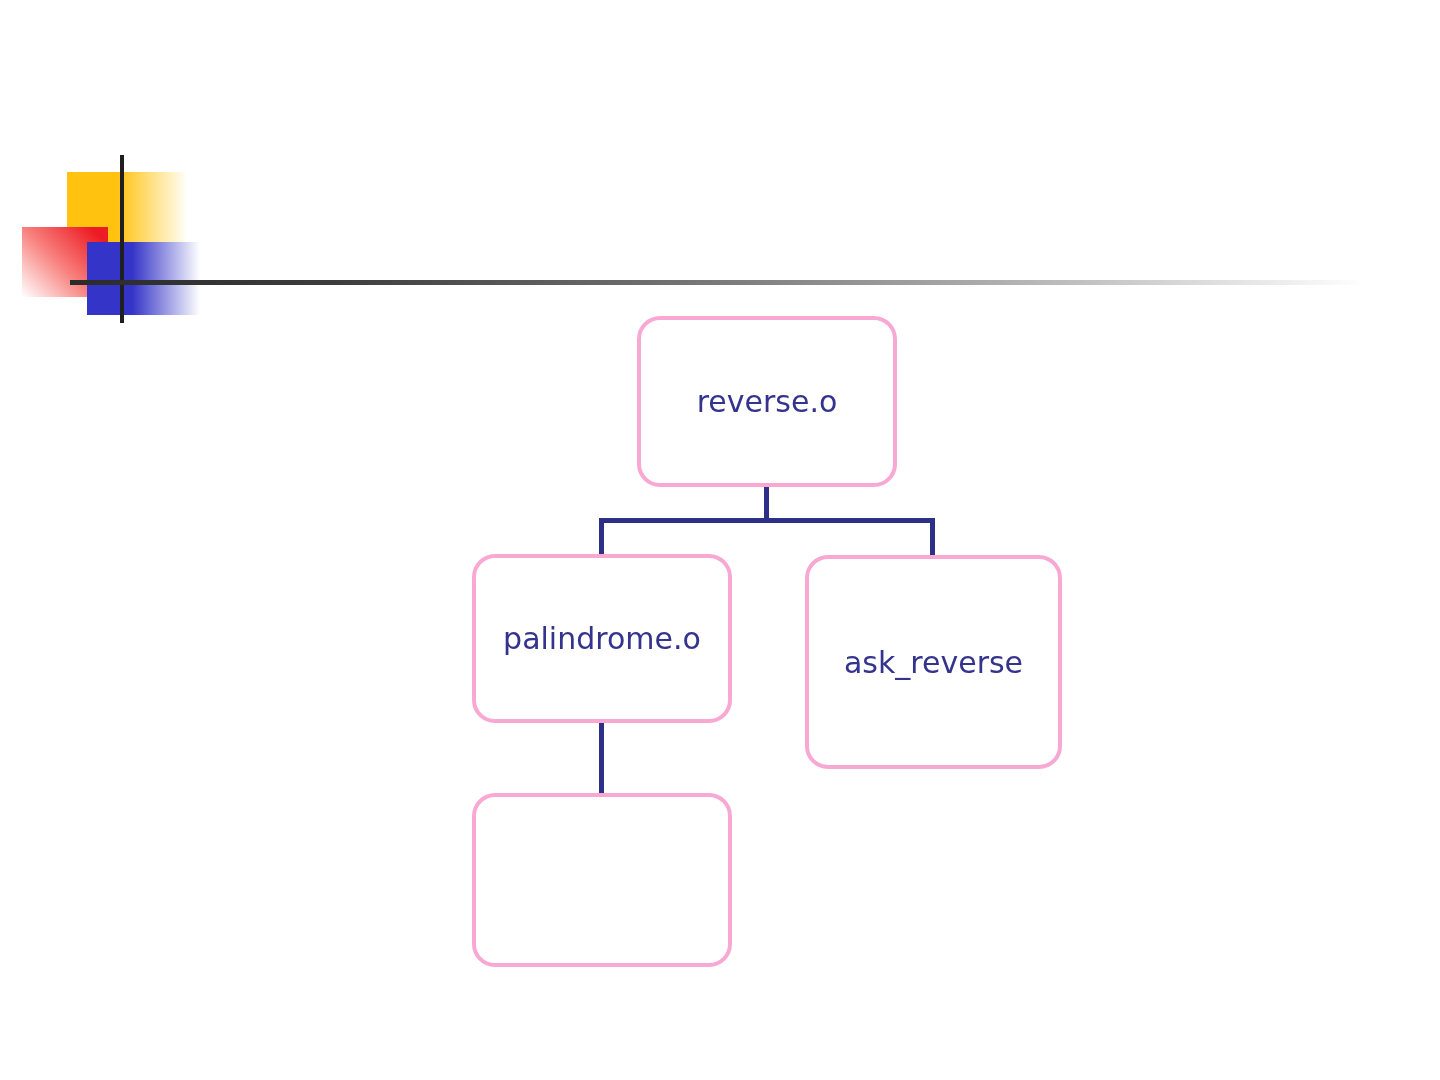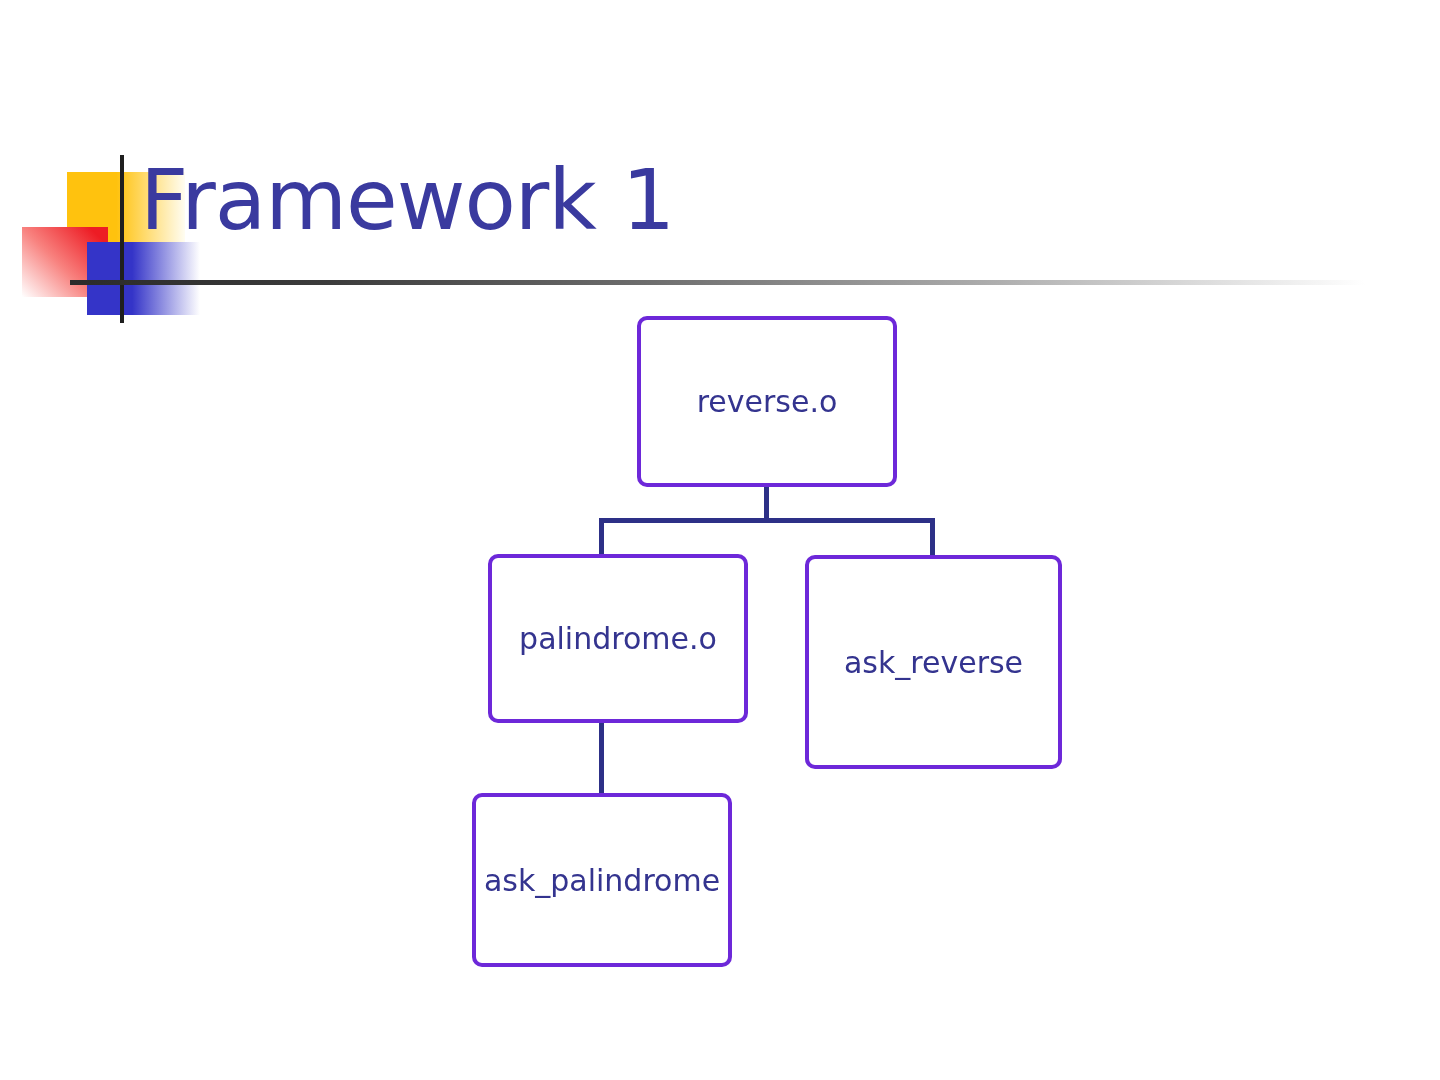--- a/index.html
+++ b/index.html
@@ -48,33 +48,33 @@
     color: #3a3a9f;
     letter-spacing: -1px;
     white-space: nowrap;
   }
 
   
   .node {
     position: absolute;
     box-sizing: border-box;
     background: #ffffff;
-    border: 4px solid #6d28d9;
-    border-radius: 10px;
+    border: 4px solid #f9a8d4;
+    border-radius: 23px;
     display: flex;
     flex-direction: column;
     align-items: center;
     justify-content: center;
     text-align: center;
     color: #34348f;
     font-size: 30px;
     line-height: 35px;
   }
   .node-reverse        { left: 637px; top: 316px; width: 260px; height: 171px; }
-  .node-palindrome     { left: 472px; top: 554px; width: 260px; height: 169px; margin-left: 16px; }
+  .node-palindrome     { left: 472px; top: 554px; width: 260px; height: 169px; }
   .node-ask-reverse    { left: 805px; top: 555px; width: 257px; height: 214px; }
   .node-ask-palindrome { left: 472px; top: 793px; width: 260px; height: 174px; }
 
   
   .connector {
     position: absolute;
     background: #2d3087;
   }
   .conn-stub-top     { left: 764px; top: 487px; width: 5px;   height: 33px; }
   .conn-horizontal   { left: 599px; top: 518px; width: 336px; height: 5px;  }
@@ -86,37 +86,35 @@
 <body>
 
 <div class="slide">
 
   <div class="deco deco-yellow"></div>
   <div class="deco deco-red"></div>
   <div class="deco deco-blue"></div>
   <div class="deco deco-vline"></div>
   <div class="deco deco-hline"></div>
 
-  <div class="slide-title">Framework 1</div>
 
   <div class="connector conn-stub-top"></div>
   <div class="connector conn-horizontal"></div>
   <div class="connector conn-drop-left"></div>
   <div class="connector conn-drop-right"></div>
   <div class="connector conn-drop-bottom"></div>
 
   <div class="node node-reverse">
     <span>reverse.o</span>
   </div>
 
   <div class="node node-palindrome">
     <span>palindrome.o</span>
   </div>
 
   <div class="node node-ask-reverse">
     <span>ask_reverse</span>
   </div>
 
   <div class="node node-ask-palindrome">
-    <span>ask_palindrome</span>
   </div>
 
 </div>
 
 </body></html>

